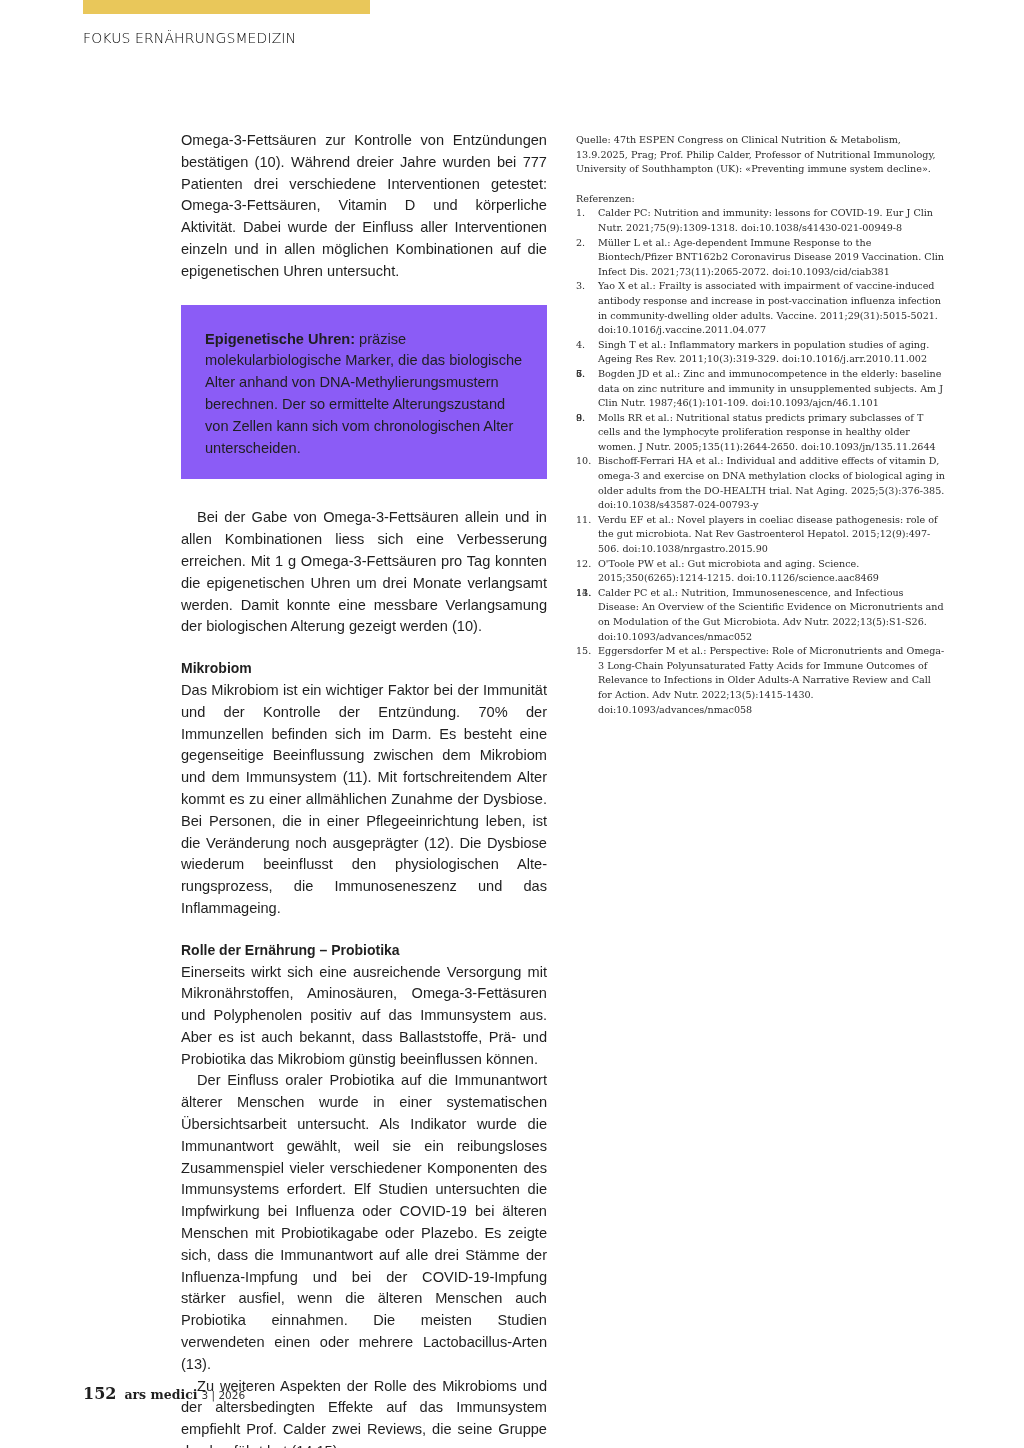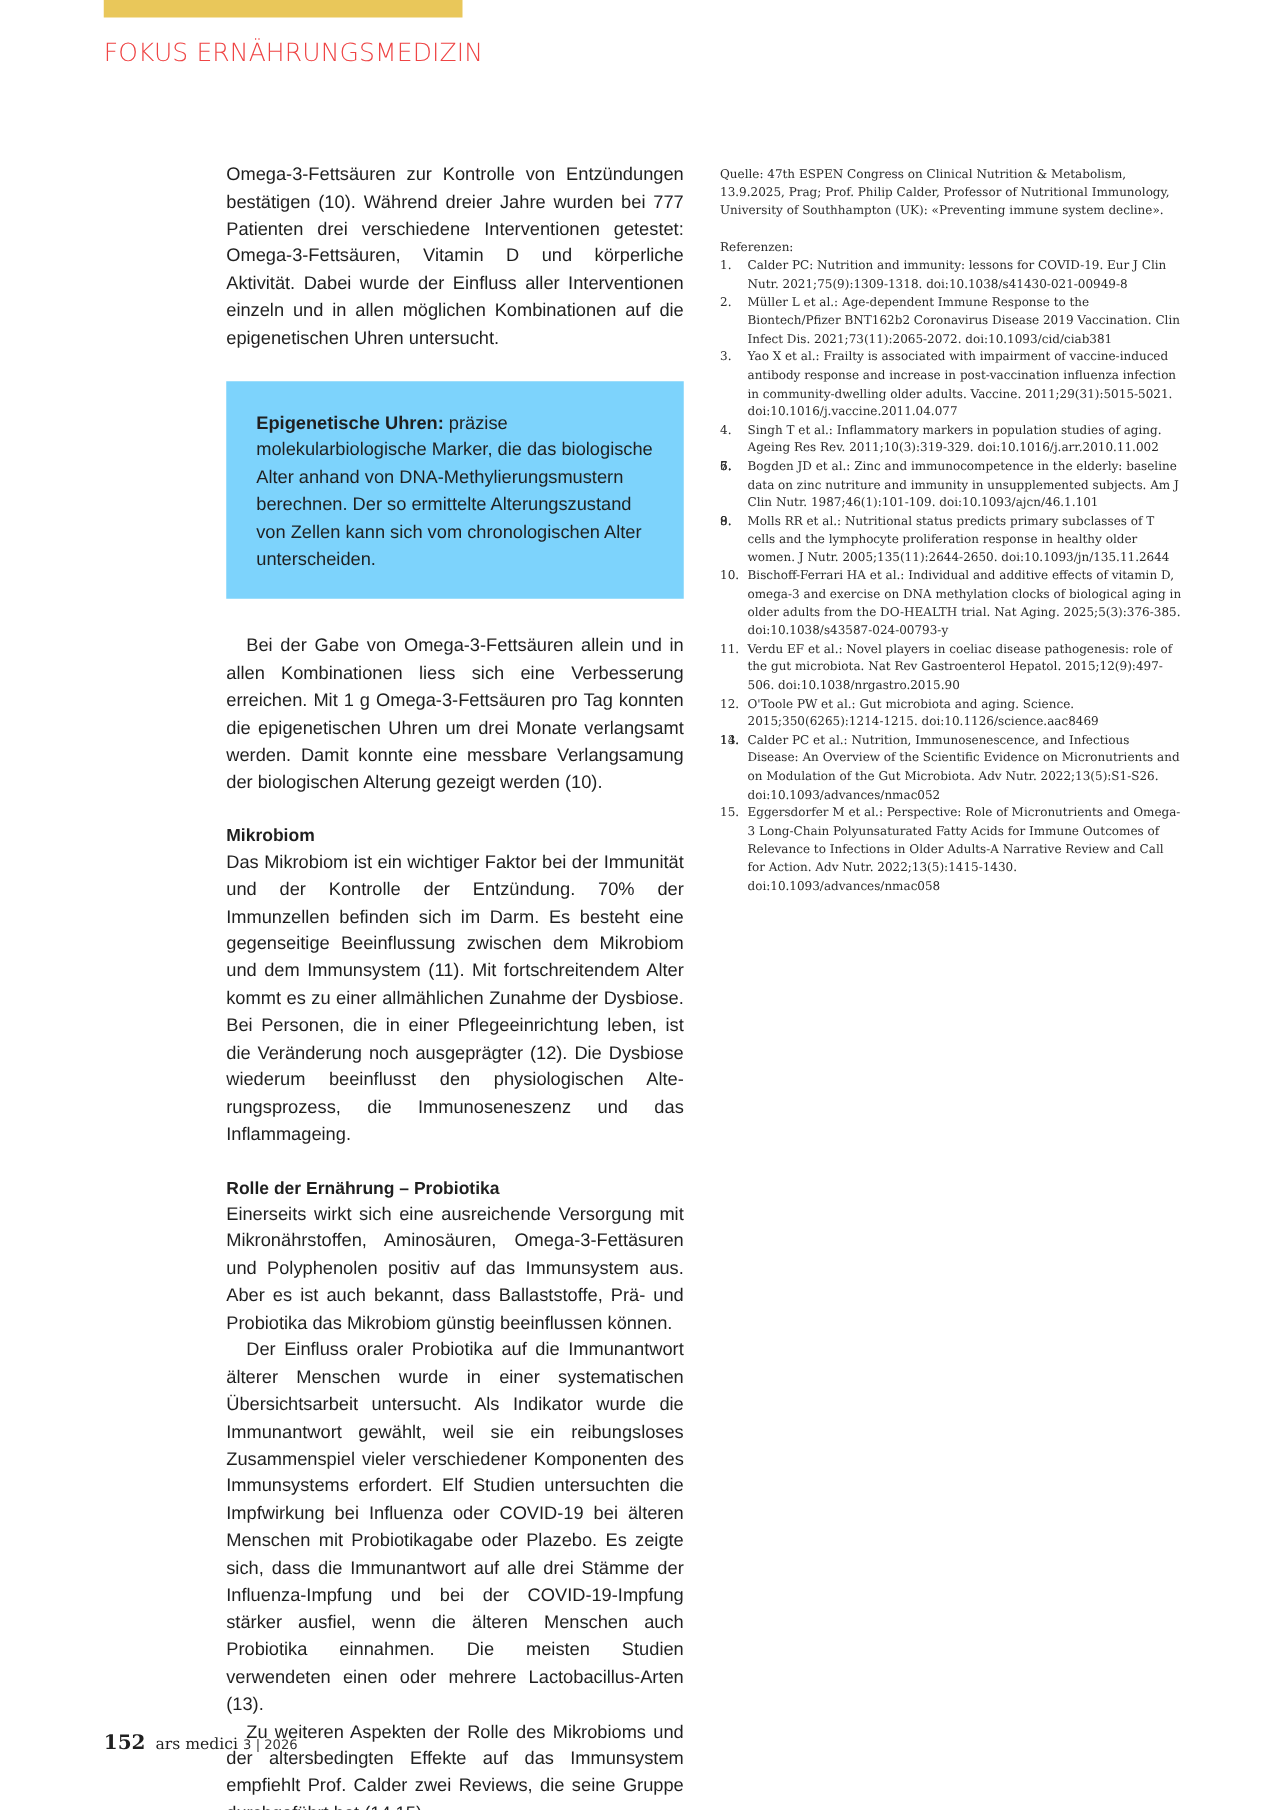--- a/index.html
+++ b/index.html
@@ -1,34 +1,34 @@
 <!DOCTYPE html>
 <html><head>
 <meta charset="utf-8">
 <style>
   html, body { margin:0; padding:0; background:#ffffff; }
   body { width:1024px; height:1448px; position:relative; overflow:hidden; color:#1f1f1f; }
   .topbar { position:absolute; left:83px; top:0; width:287px; height:14px; background:#e9c75a; }
-  .section-title { position:absolute; left:83px; top:30px; font-family:"DejaVu Sans", sans-serif; font-size:20px; letter-spacing:0.1px; color:#ef4444; font-weight:300; }
+  .section-title { position:absolute; left:83px; top:30px; font-family:"DejaVu Sans", sans-serif; font-size:14px; letter-spacing:0.1px; color:#000000; font-weight:300; }
   .col-left { position:absolute; left:181px; top:130px; width:366px; font-family:"Liberation Sans", sans-serif; font-size:14.6px; line-height:21.8px; color:#1f1f1f; }
   .col-left p { margin:0; text-align:justify; hyphens:manual; }
   .col-left p.indent { text-indent:16px; }
-  .infobox { background:#7dd3fc; margin:22px 0 28px 0; padding:24px 24px 20px 24px; }
+  .infobox { background:#8b5cf6; margin:22px 0 28px 0; padding:24px 24px 20px 24px; }
   .infobox p { text-align:left !important; }
   .infobox b { font-weight:bold; }
   h3 { margin:20px 0 0 0; font-family:Liberation Sans, sans-serif; font-size:14px; line-height:21.8px; font-weight:bold; }
   .col-right { position:absolute; left:576px; top:133px; width:370px; font-family:"DejaVu Serif", serif; font-size:9.6px; line-height:14.6px; color:#2b2b2b; }
   .col-right p { margin:0; }
   .refs-head { margin-top:15px !important; }
   ol.refs { margin:0; padding:0; list-style:none; }
   ol.refs li { position:relative; padding-left:22px; }
   ol.refs li .num { position:absolute; left:0; top:0; }
   .footer { position:absolute; left:83px; top:1384px; font-family:"DejaVu Serif", serif; }
   .footer .page { font-size:16px; font-weight:bold; color:#1f1f1f; }
-  .footer .mag { font-size:12.5px; font-weight:normal; margin-left:8px; }
+  .footer .mag { font-size:12.5px; font-weight:bold; margin-left:8px; }
   .footer .issue { font-family:"DejaVu Sans", sans-serif; font-size:10.5px; margin-left:4px; color:#333; }
 </style>
 </head>
 <body>
 
 <div class="topbar"></div>
 <div class="section-title">FOKUS ERNÄHRUNGSMEDIZIN</div>
 
 <div class="col-left">
   <p>Omega-3-Fettsäuren zur Kontrolle von Entzündungen be­stätigen (10). Während dreier Jahre wurden bei 777 Patienten drei verschiedene Interventionen getestet: Omega-3-Fett­säuren, Vitamin D und körperliche Aktivität. Dabei wurde der Einfluss aller Interventionen einzeln und in allen möglichen Kombinationen auf die epigenetischen Uhren untersucht.</p>

